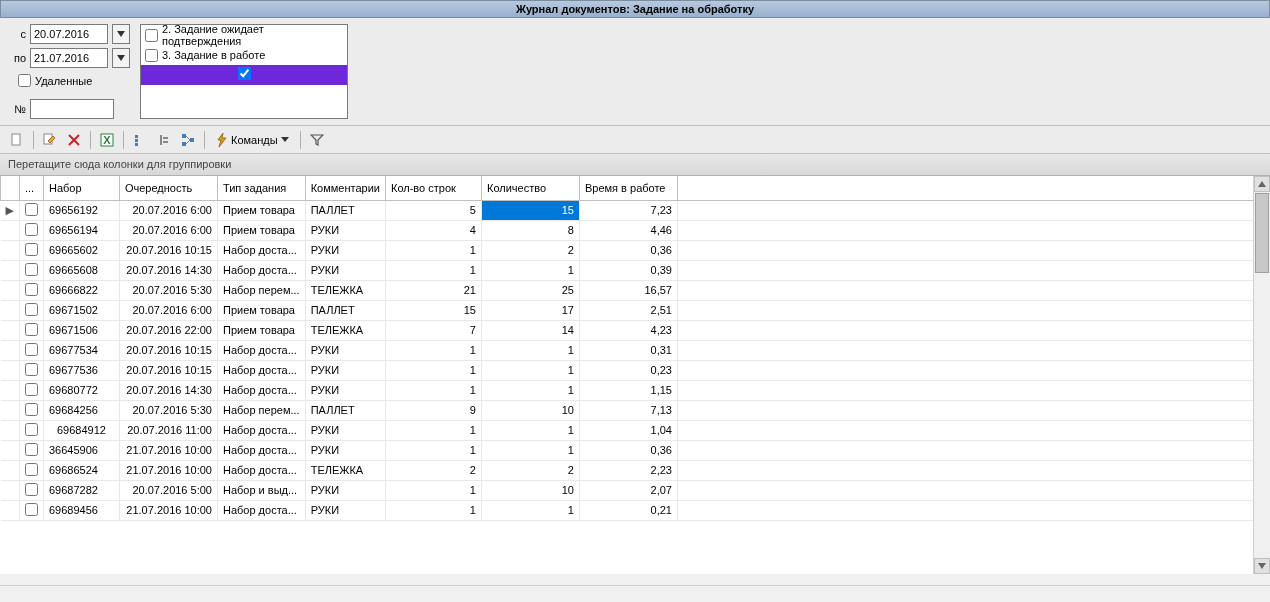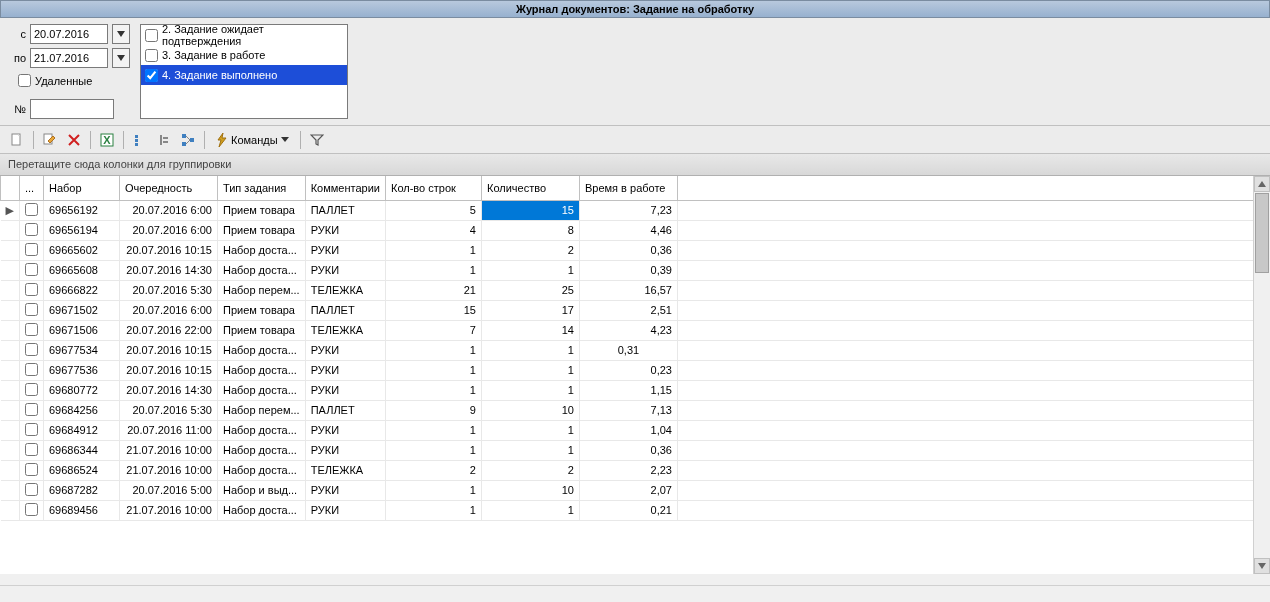--- a/index.html
+++ b/index.html
@@ -13,21 +13,21 @@
 .filter-row label { width: 18px; text-align: right; }
 .date-input { width: 78px; height: 20px; border: 1px solid #7a7a7a; background: #fff; padding: 1px 3px; }
 .date-dd { width: 18px; height: 20px; border: 1px solid #7a7a7a; background: #f3f3f3; display: flex; align-items: center; justify-content: center; cursor: pointer; }
 .date-dd svg { width: 8px; height: 6px; }
 .chk { display: flex; align-items: center; gap: 4px; }
 .chk input { width: 13px; height: 13px; }
 .num-input { width: 84px; height: 20px; border: 1px solid #7a7a7a; background: #fff; }
 
 .status-list { width: 208px; border: 1px solid #7a7a7a; background: #fff; }
 .status-item { display: flex; align-items: center; gap: 4px; padding: 2px 4px; height: 20px; }
-.status-item.selected { background: #1d4ed8; color: #fff; }
+.status-item.selected { background: #6d28d9; color: #fff; flex-direction: column; }
 
 .toolbar { background: #ececec; border-bottom: 1px solid #c0c0c0; padding: 3px 6px; display: flex; align-items: center; gap: 2px; height: 28px; }
 .tb-btn { width: 22px; height: 22px; display: flex; align-items: center; justify-content: center; cursor: pointer; }
 .tb-sep { width: 1px; height: 18px; background: #b0b0b0; margin: 0 3px; }
 .tb-text-btn { display: flex; align-items: center; gap: 3px; padding: 2px 6px; cursor: pointer; }
 
 .group-bar { background: linear-gradient(#e8e8e8, #d8d8d8); border-bottom: 1px solid #b0b0b0; padding: 4px 8px; color: #444; height: 22px; }
 
 .grid-wrap { position: relative; height: 398px; background: #fff; }
 .grid { width: 100%; border-collapse: collapse; }
@@ -274,21 +274,21 @@
         </tr>
         <tr>
           <td class="col-ind row-ind" style="text-align: center;"></td>
           <td class="col-chk" style="text-align: center;"><input type="checkbox" style=""></td>
           <td class="col-num" style="text-align: left;">69677534</td>
           <td class="col-ord" style="text-align: right;">20.07.2016 10:15</td>
           <td class="col-type" style="text-align: left;">Набор доста...</td>
           <td class="col-com" style="text-align: left;">РУКИ</td>
           <td class="col-lines" style="text-align: right;">1</td>
           <td class="col-qty" style="text-align: right;">1</td>
-          <td class="col-time" style="text-align: center;">0,31</td>
+          <td class="col-time" style="text-align: right;">0,31</td>
           <td class="" style="text-align: left;"></td>
         </tr>
         <tr>
           <td class="col-ind row-ind" style="text-align: center;"></td>
           <td class="col-chk" style="text-align: center;"><input type="checkbox" style=""></td>
           <td class="col-num" style="text-align: left;">69677536</td>
           <td class="col-ord" style="text-align: right;">20.07.2016 10:15</td>
           <td class="col-type" style="text-align: left;">Набор доста...</td>
           <td class="col-com" style="text-align: left;">РУКИ</td>
           <td class="col-lines" style="text-align: right;">1</td>
@@ -316,33 +316,33 @@
           <td class="col-type" style="text-align: left;">Набор перем...</td>
           <td class="col-com" style="text-align: left;">ПАЛЛЕТ</td>
           <td class="col-lines" style="text-align: right;">9</td>
           <td class="col-qty" style="text-align: right;">10</td>
           <td class="col-time" style="text-align: right;">7,13</td>
           <td class="" style="text-align: left;"></td>
         </tr>
         <tr>
           <td class="col-ind row-ind" style="text-align: center;"></td>
           <td class="col-chk" style="text-align: center;"><input type="checkbox" style=""></td>
-          <td class="col-num" style="text-align: left;">69684912</td>
+          <td class="col-num" style="text-align: center;">69684912</td>
           <td class="col-ord" style="text-align: right;">20.07.2016 11:00</td>
           <td class="col-type" style="text-align: left;">Набор доста...</td>
           <td class="col-com" style="text-align: left;">РУКИ</td>
           <td class="col-lines" style="text-align: right;">1</td>
           <td class="col-qty" style="text-align: right;">1</td>
           <td class="col-time" style="text-align: right;">1,04</td>
           <td class="" style="text-align: left;"></td>
         </tr>
         <tr>
           <td class="col-ind row-ind" style="text-align: center;"></td>
           <td class="col-chk" style="text-align: center;"><input type="checkbox" style=""></td>
-          <td class="col-num" style="text-align: left;">69686344</td>
+          <td class="col-num" style="text-align: left;">36645906</td>
           <td class="col-ord" style="text-align: right;">21.07.2016 10:00</td>
           <td class="col-type" style="text-align: left;">Набор доста...</td>
           <td class="col-com" style="text-align: left;">РУКИ</td>
           <td class="col-lines" style="text-align: right;">1</td>
           <td class="col-qty" style="text-align: right;">1</td>
           <td class="col-time" style="text-align: right;">0,36</td>
           <td class="" style="text-align: left;"></td>
         </tr>
         <tr>
           <td class="col-ind row-ind" style="text-align: center;"></td>

